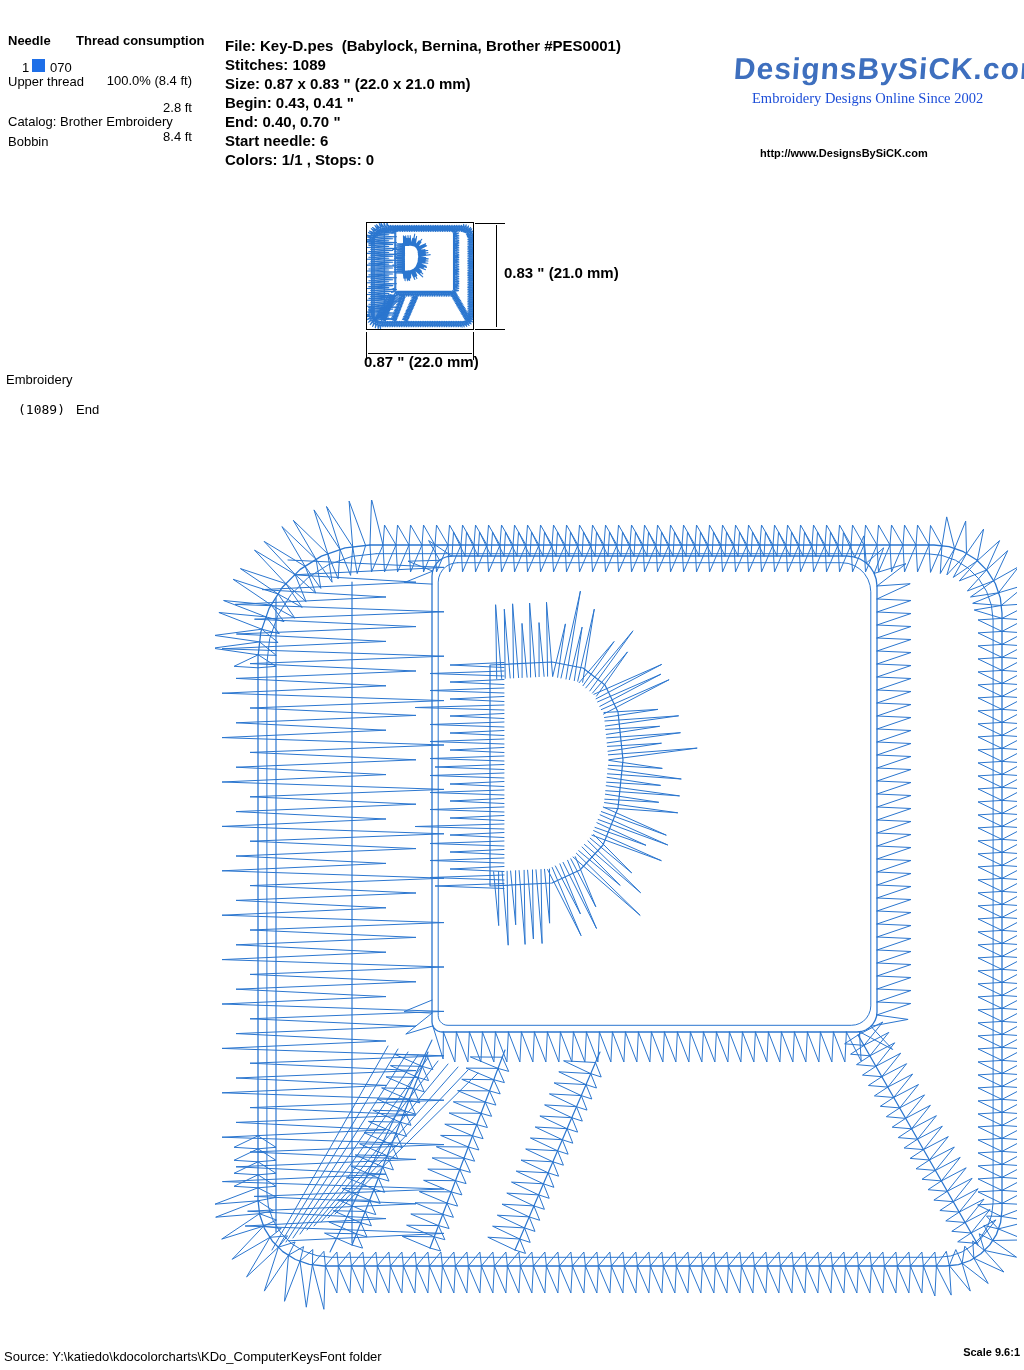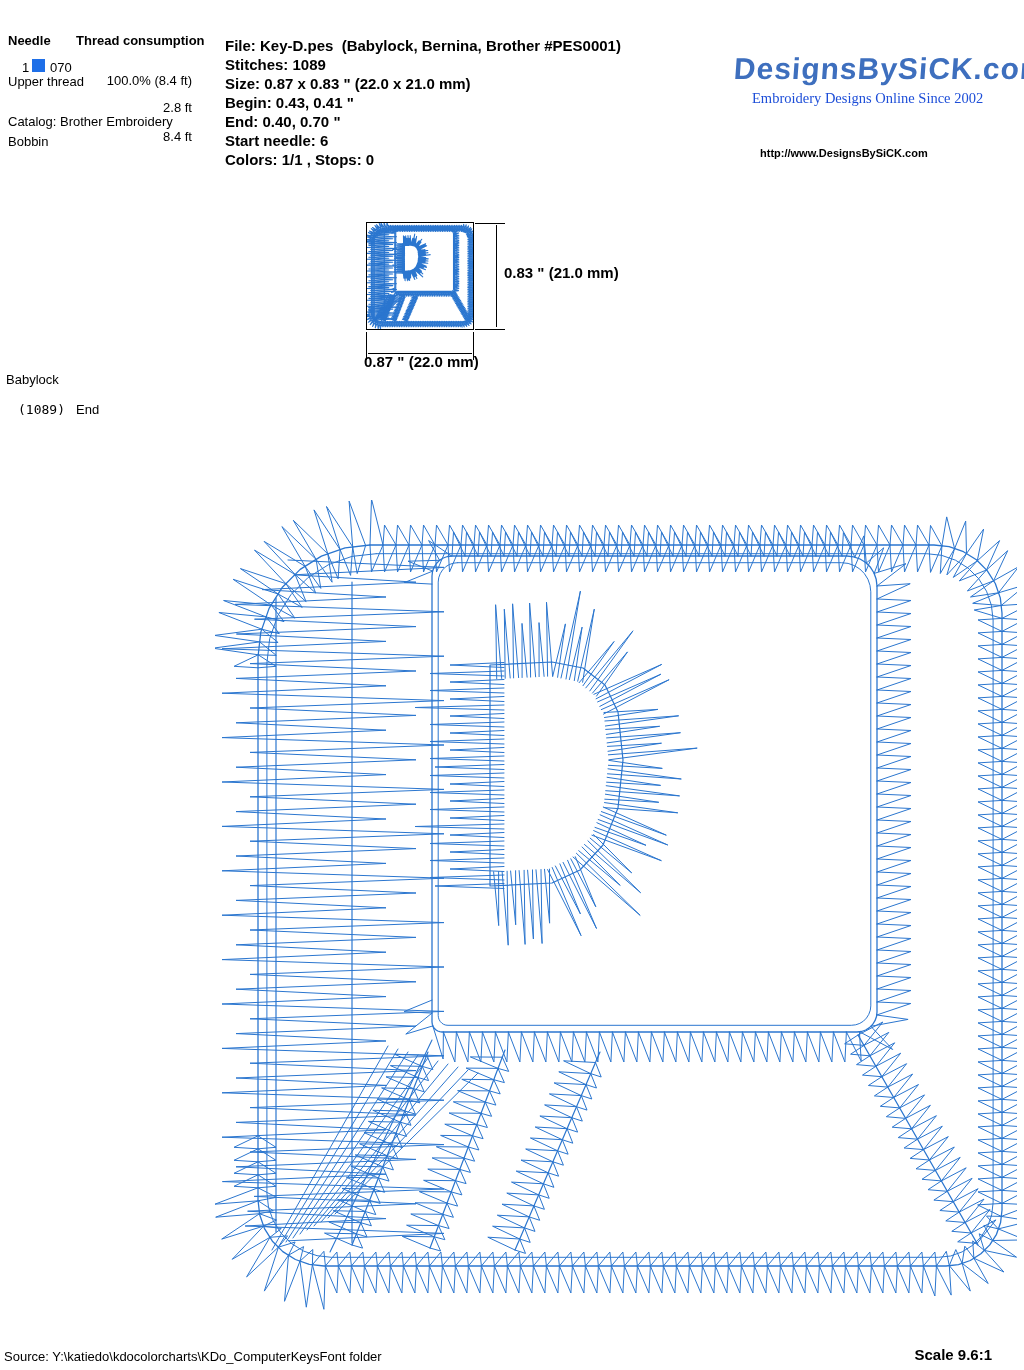--- a/index.html
+++ b/index.html
@@ -112,21 +112,21 @@
     <line x1="141.5" y1="10" x2="141.5" y2="112" marker-start="url(#arr)" marker-end="url(#arr)"></line>
     <line x1="11.5" y1="117" x2="11.5" y2="145"></line>
     <line x1="118.5" y1="117" x2="118.5" y2="145"></line>
     <line x1="13" y1="138.5" x2="117" y2="138.5" marker-start="url(#arr)" marker-end="url(#arr)"></line>
   </g>
 </svg>
 <div class="abs dim-label" style="left:504px;top:264px;">0.83 " (21.0 mm)</div>
 <div class="abs dim-label" style="left:364px;top:353px;">0.87 " (22.0 mm)</div>
 
 <div class="abs" style="left:0;top:370px;width:200px;">
-  <div class="abs t13" style="left:6px;top:3px;">Babylock</div>
+  <div class="abs t13" style="left:6px;top:3px;">Embroidery</div>
   <div class="abs t13 mono" style="left:18px;top:33px;">(1089)</div>
   <div class="abs t13" style="left:76px;top:33px;">End</div>
 </div>
 
 <svg id="stitch-svg" class="abs" style="left:215px;top:500px;" width="802" height="810" viewBox="215 500 802 810">
     <g stroke="#2B76CF" stroke-linejoin="round" stroke-linecap="round">
       <polyline points="288.0,560.0 444.0,567.4 293.8,574.8 416.0,582.2 262.2,589.6 386.0,597.0 235.1,604.4 444.0,611.8 254.5,619.2 416.0,626.6 236.4,634.0 386.0,641.4 222.0,648.8 444.0,656.2 250.0,663.6 416.0,671.0 236.0,678.4 386.0,685.8 222.0,693.2 444.0,700.6 250.0,708.0 416.0,715.4 236.0,722.8 386.0,730.2 222.0,737.6 444.0,745.0 250.0,752.4 416.0,759.8 236.0,767.2 386.0,774.6 222.0,782.0 444.0,789.4 250.0,796.8 416.0,804.2 236.0,811.6 386.0,819.0 222.0,826.4 444.0,833.8 250.0,841.2 416.0,848.6 236.0,856.0 386.0,863.4 222.0,870.8 444.0,878.2 250.0,885.6 416.0,893.0 236.0,900.4 386.0,907.8 222.0,915.2 444.0,922.6 250.0,930.0 416.0,937.4 236.0,944.8 386.0,952.2 222.0,959.6 444.0,967.0 250.0,974.4 416.0,981.8 236.0,989.2 386.0,996.6 222.0,1004.0 444.0,1011.4 250.0,1018.8 416.0,1026.2 236.0,1033.6 386.0,1041.0 222.0,1048.4 444.0,1055.8 250.0,1063.2 416.0,1070.6 236.0,1078.0 386.0,1085.4 222.0,1092.8 444.0,1100.2 250.0,1107.6 416.0,1115.0 236.0,1122.4 386.0,1129.8 222.0,1137.2 444.0,1144.6 250.0,1152.0 416.0,1159.4 236.0,1166.8 386.0,1174.2 222.4,1181.6 444.0,1189.0 254.1,1196.4 416.0,1203.8 247.6,1211.2 386.0,1218.6 245.1,1226.0 444.0,1233.4 288.5,1240.8" stroke-width="1.00"></polyline>
       <line x1="276" y1="598" x2="276" y2="1232" stroke-width="1.20"></line>
       <line x1="352" y1="582" x2="352" y2="1243" stroke-width="1.20"></line>
       <polyline points="370.0,545.0 934.0,545.0 934.0,545.0 949.1,546.7 963.5,551.7 976.4,559.8 987.2,570.6 995.3,583.5 1000.3,597.9 1002.0,613.0 1002.0,1210.0 1002.0,1210.0 1000.6,1222.5 996.5,1234.3 989.8,1244.9 980.9,1253.8 970.3,1260.5 958.5,1264.6 946.0,1266.0 324.0,1266.0 324.0,1266.0 309.3,1264.3 295.4,1259.5 282.8,1251.6 272.4,1241.2 264.5,1228.6 259.7,1214.7 258.0,1200.0 258.0,657.0 258.0,657.0 260.8,632.1 269.1,608.4 282.4,587.2 300.2,569.4 321.4,556.1 345.1,547.8 370.0,545.0" stroke-width="1.30"></polyline>
@@ -158,13 +158,13 @@
       <line x1="328" y1="1218" x2="468" y2="1070" stroke-width="1.00"></line>
       <line x1="335" y1="1214" x2="478" y2="1073" stroke-width="1.00"></line>
       <line x1="432" y1="1040" x2="330" y2="1252" stroke-width="1.10"></line>
       <line x1="858" y1="1035" x2="978" y2="1245" stroke-width="1.30"></line>
       <path stroke-width="1.00" d="M858.0 1035.0L882.8 1022.0L864.0 1045.4M864.0 1045.4L888.8 1032.4L869.9 1055.8M869.9 1055.8L894.7 1042.8L875.9 1066.3M875.9 1066.3L900.7 1053.2L881.8 1076.7M881.8 1076.7L906.6 1063.7L887.8 1087.1M887.8 1087.1L912.6 1074.1L893.7 1097.5M893.7 1097.5L918.5 1084.5L899.7 1107.9M899.7 1107.9L924.5 1094.9L905.6 1118.4M905.6 1118.4L930.4 1105.3L911.6 1128.8M911.6 1128.8L936.4 1115.7L917.5 1139.2M917.5 1139.2L942.3 1126.2L923.5 1149.6M923.5 1149.6L948.3 1136.6L929.4 1160.0M929.4 1160.0L954.3 1147.0L935.4 1170.4M935.4 1170.4L960.2 1157.4L941.4 1180.9M941.4 1180.9L966.2 1167.8L947.3 1191.3M947.3 1191.3L972.1 1178.3L953.3 1201.7M953.3 1201.7L978.1 1188.7L959.2 1212.1M959.2 1212.1L984.0 1199.1L965.2 1222.5M965.2 1222.5L990.0 1209.5L971.1 1233.0M971.1 1233.0L995.9 1219.9L977.1 1243.4"></path>
       <path stroke-width="1.00" d="M858.0 1035.0L844.6 1043.8L864.0 1045.4M864.0 1045.4L850.6 1054.2L869.9 1055.8M869.9 1055.8L856.5 1064.6L875.9 1066.3M875.9 1066.3L862.5 1075.1L881.8 1076.7M881.8 1076.7L868.4 1085.5L887.8 1087.1M887.8 1087.1L874.4 1095.9L893.7 1097.5M893.7 1097.5L880.3 1106.3L899.7 1107.9M899.7 1107.9L886.3 1116.7L905.6 1118.4M905.6 1118.4L892.2 1127.2L911.6 1128.8M911.6 1128.8L898.2 1137.6L917.5 1139.2M917.5 1139.2L904.1 1148.0L923.5 1149.6M923.5 1149.6L910.1 1158.4L929.4 1160.0M929.4 1160.0L916.0 1168.8L935.4 1170.4M935.4 1170.4L922.0 1179.3L941.4 1180.9M941.4 1180.9L928.0 1189.7L947.3 1191.3M947.3 1191.3L933.9 1200.1L953.3 1201.7M953.3 1201.7L939.9 1210.5L959.2 1212.1M959.2 1212.1L945.8 1220.9L965.2 1222.5M965.2 1222.5L951.8 1231.3L971.1 1233.0M971.1 1233.0L957.7 1241.8L977.1 1243.4"></path>
     </g>
   </svg>
 
 <div class="abs t13" style="left:4px;top:1350px;">Source: Y:\katiedo\kdocolorcharts\KDo_ComputerKeysFont folder</div>
-<div class="abs b" style="left:852px;top:1346px;width:140px;text-align:right;font-size:15px;">Scale 9.6:1</div>
+<div class="abs b" style="left:880px;top:1346px;width:140px;text-align:right;font-size:11px;">Scale 9.6:1</div>
 
 </body></html>

